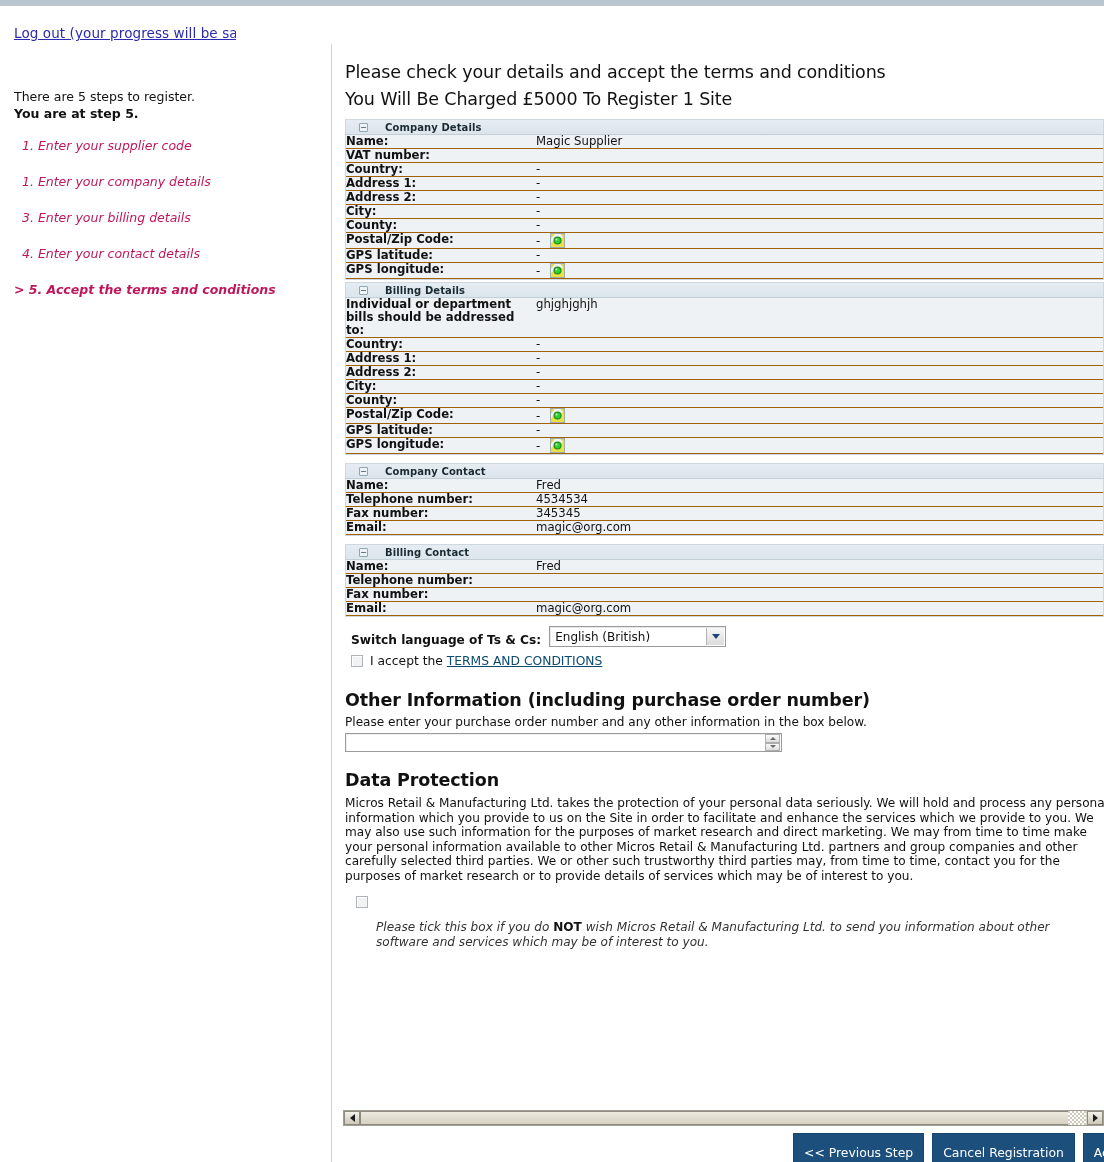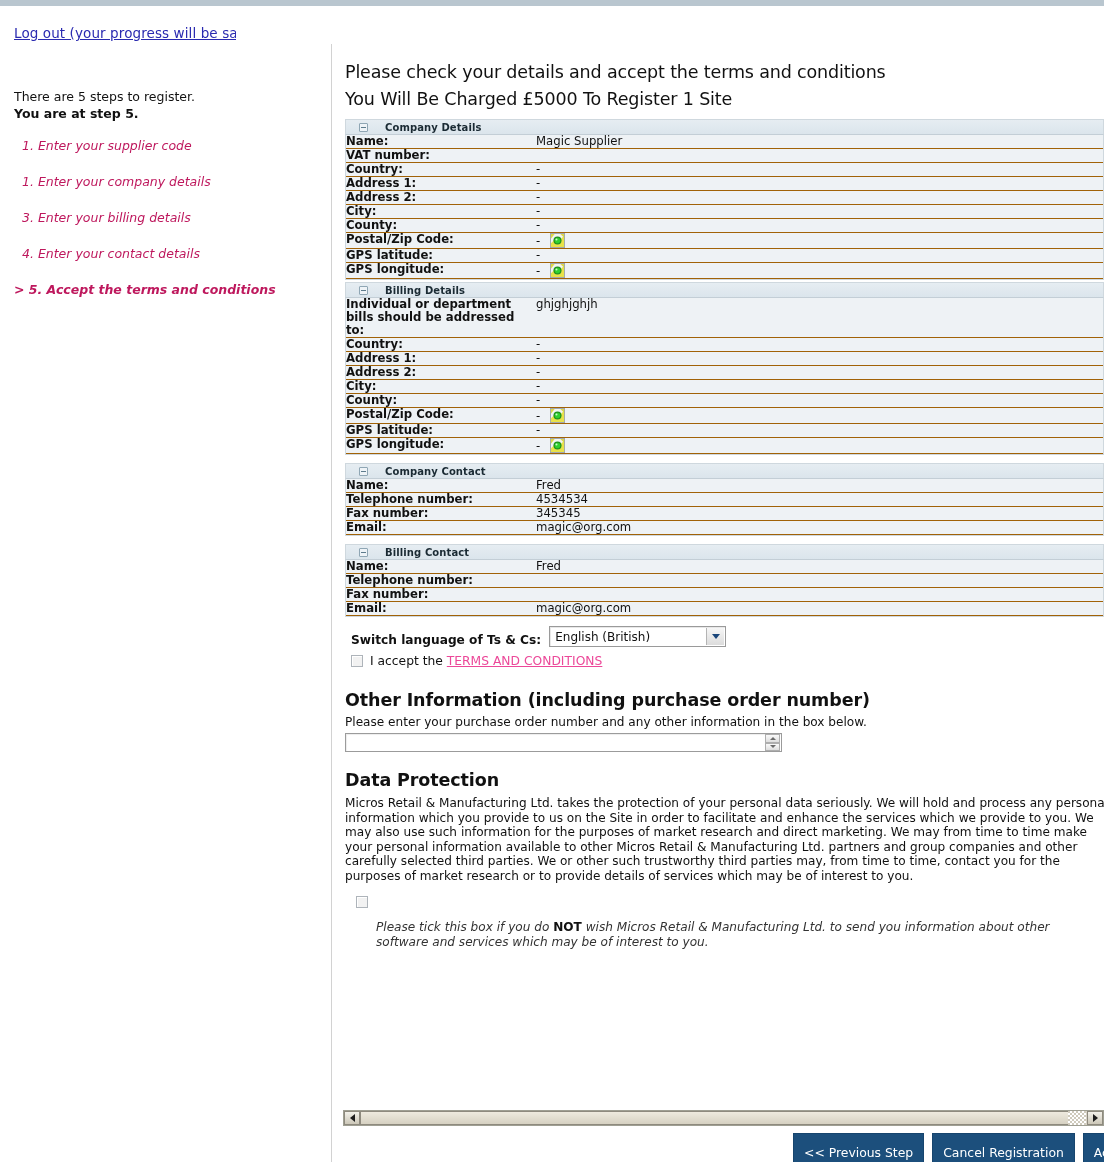--- a/index.html
+++ b/index.html
@@ -217,21 +217,21 @@
     background: #f2f2f2;
     box-shadow: inset 1px 1px 0 #fff;
     flex: none;
   }
   .accept-text {
     margin-left: 7px;
     font-size: 12.3px;
     color: #111;
   }
   .tc-link {
-    color: #ec4899;
+    color: #0c4a6e;
   }
 
   h2.section {
     margin: 21px 0 0 0;
     font-size: 17.5px;
     font-weight: bold;
     color: #111;
     letter-spacing: -0.1px;
     line-height: 22px;
   }

